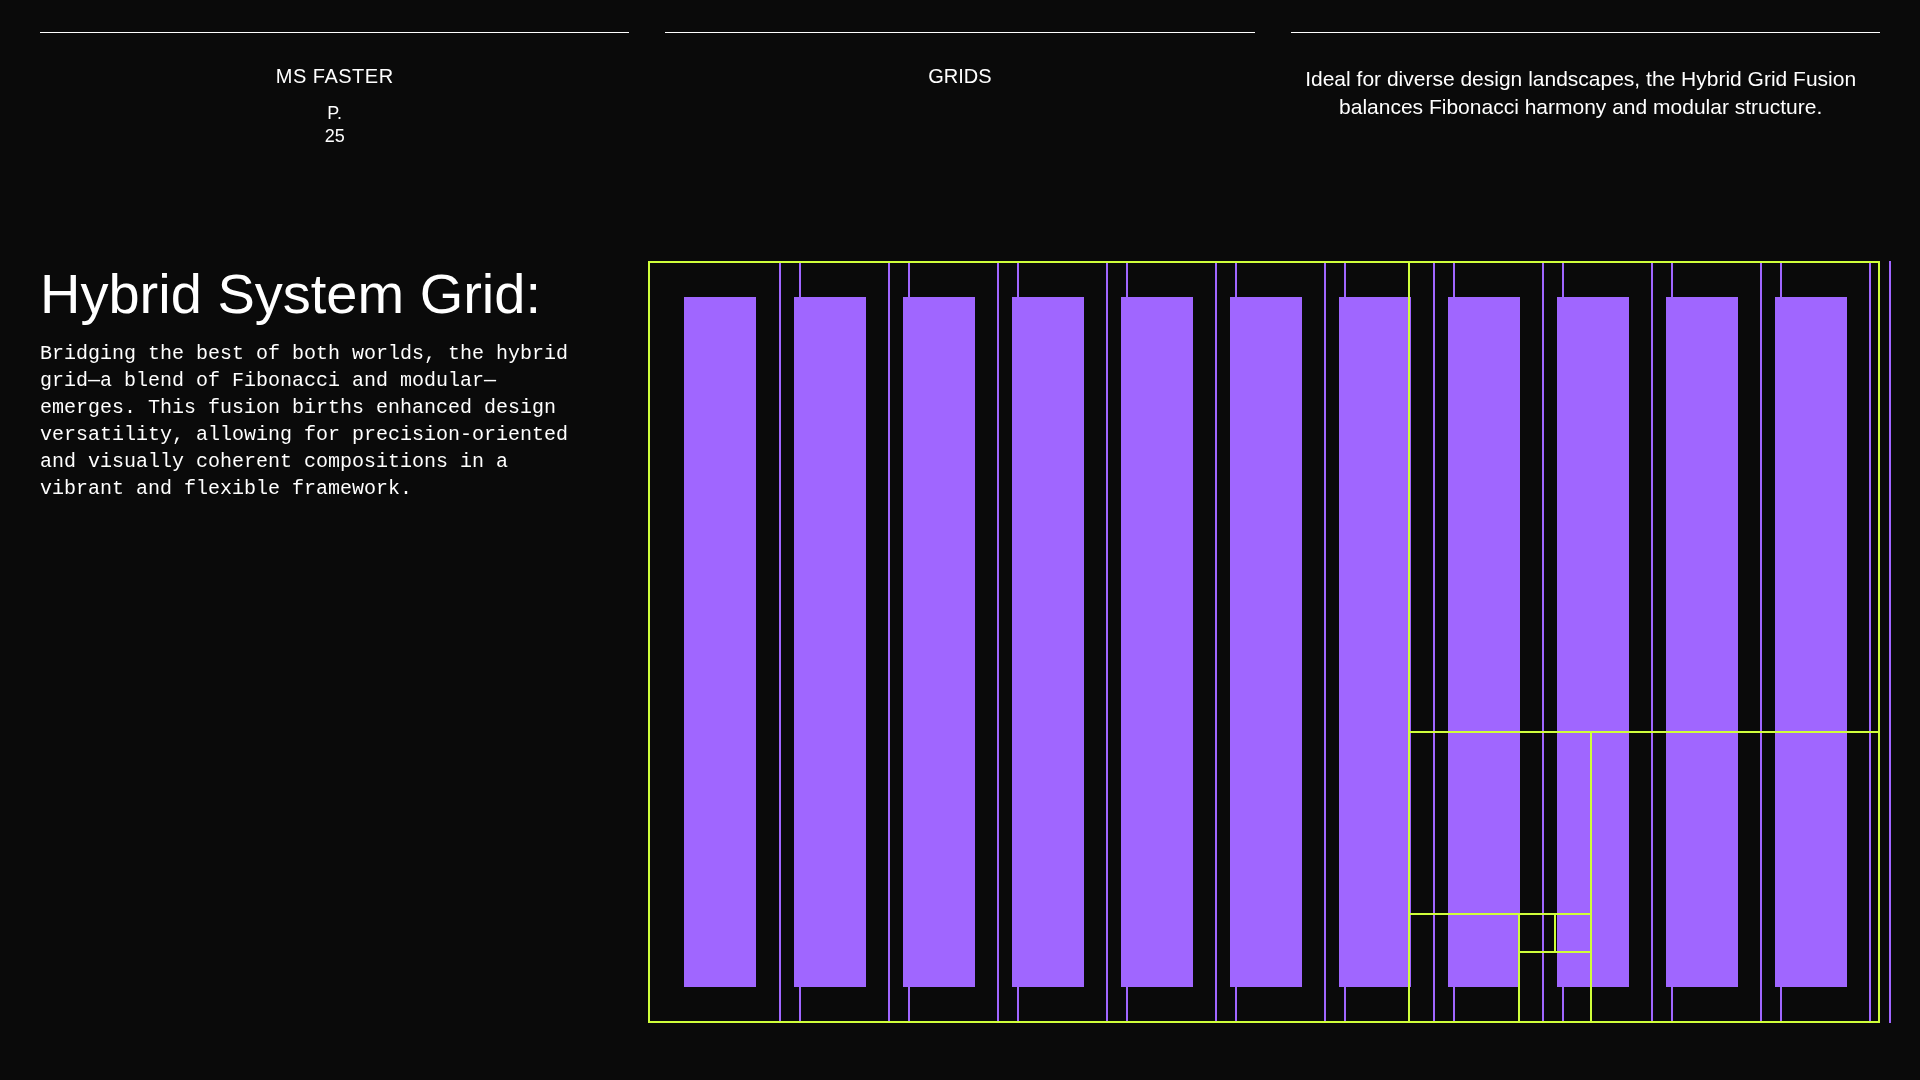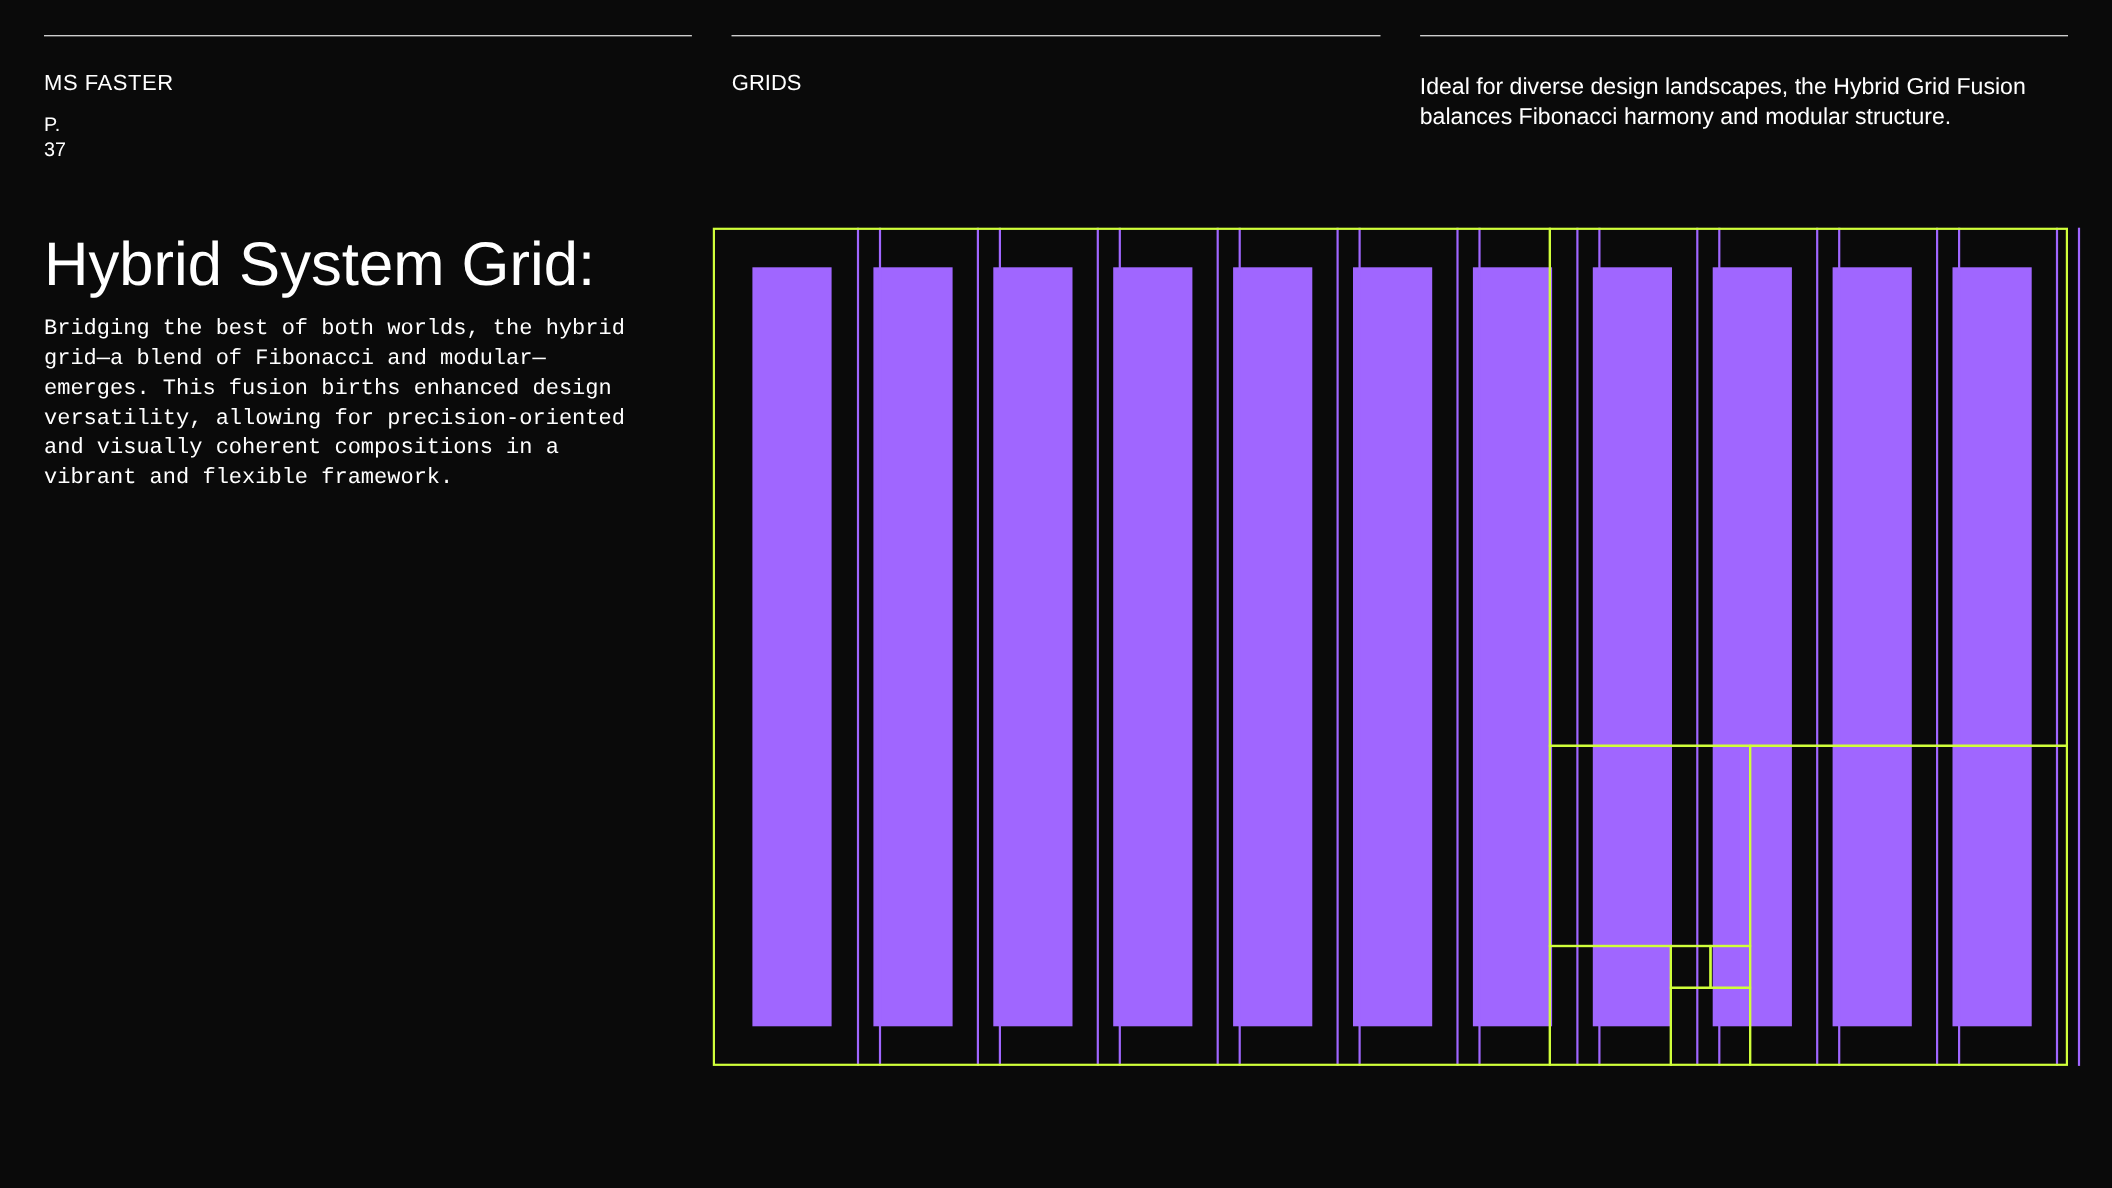--- a/index.html
+++ b/index.html
@@ -18,20 +18,21 @@
   .page {
     width: 100%;
     height: 100%;
     padding: 32px 40px 40px 40px;
     display: flex;
     flex-direction: column;
   }
   .header {
     display: flex;
     gap: 36px;
+    text-align: center;
   }
   .col {
     flex: 1;
     border-top: 1px solid #ffffff;
     padding-top: 32px;
   }
   .brand {
     font-size: 20px;
     font-weight: 500;
     letter-spacing: 0.5px;
@@ -44,21 +45,21 @@
   .category {
     font-size: 20px;
     font-weight: 400;
   }
   .tagline {
     font-size: 21px;
     line-height: 1.35;
     max-width: 580px;
   }
   .body {
-    margin-top: 60px;
+    margin-top: 114px;
     display: flex;
     gap: 31px;
     flex: 1;
   }
   .left {
     flex: 1;
     max-width: 600px;
   }
   .title {
     font-size: 56px;
@@ -103,21 +104,21 @@
 </style>
 </head>
 <body>
 
 <div class="page">
   <div class="header">
     <div class="col">
       <div class="brand">MS FASTER</div>
       <div class="page-label">
         <span>P.</span><br>
-        <span>37</span>
+        <span>25</span>
       </div>
     </div>
     <div class="col">
       <div class="category">GRIDS</div>
     </div>
     <div class="col">
       <div class="tagline">Ideal for diverse design landscapes, the Hybrid Grid Fusion balances Fibonacci harmony and modular structure.</div>
     </div>
   </div>
 

